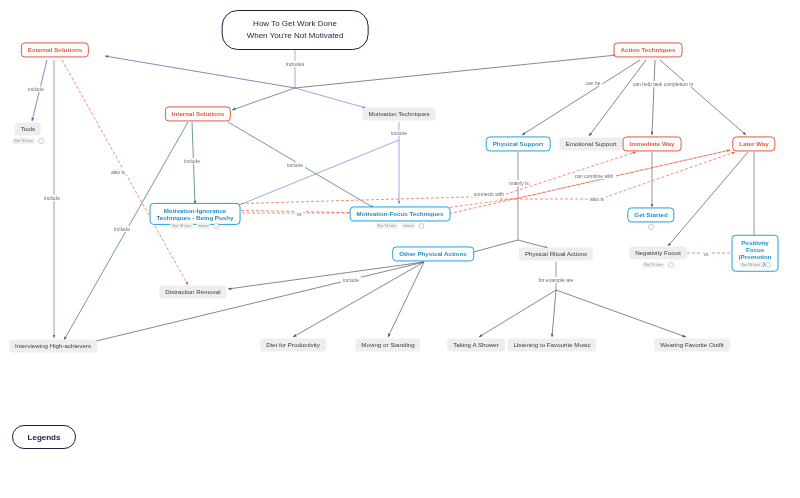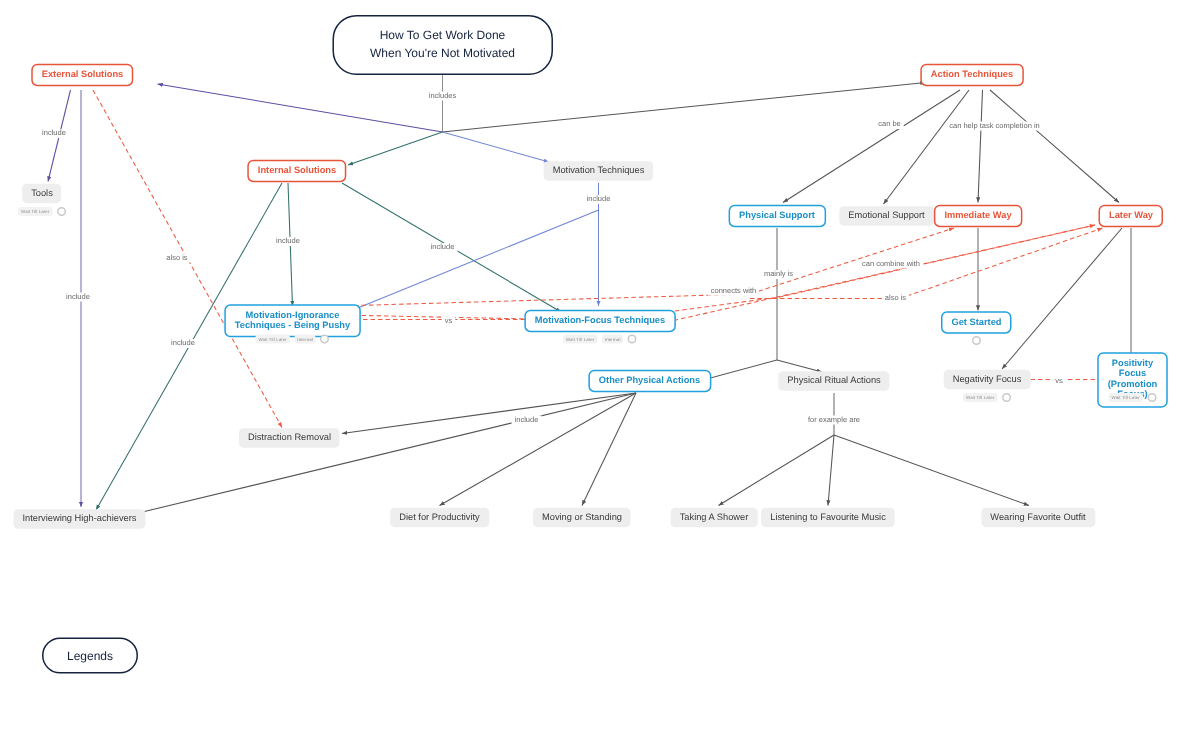--- a/index.html
+++ b/index.html
@@ -32,23 +32,23 @@
 
   .tagrow{position:absolute;transform:translate(-50%,0);display:flex;gap:3px;
           align-items:center;white-space:nowrap;}
   .tag{font-size:2.9px;color:#8a8a8a;background:#f2f2f2;border-radius:2px;
        padding:1px 2px;letter-spacing:.1px;}
   .dot{width:4px;height:4px;border-radius:50%;border:.5px solid #c9c9c9;
        display:inline-block;background:#fff;}
 
   
   #legend{position:absolute;left:0;top:410px;width:800px;height:88px;}
-  .lg-capsule{position:absolute;left:28px;top:15px;width:62px;height:22px;
+  .lg-capsule{position:absolute;left:12px;top:15px;width:62px;height:22px;
       border:1.2px solid #15233f;border-radius:12px;display:flex;
-      align-items:center;justify-content:center;font-size:8px;color:#15233f;}
+      align-items:center;justify-content:center;font-size:8px;color:#15233f;font-weight:bold;}
 </style>
 </head>
 <body>
 
 <div id="stage">
 
   <svg id="wires" viewBox="0 0 800 498">
     <defs>
       <marker id="a-purple" markerWidth="6" markerHeight="6" refX="5" refY="2" orient="auto">
         <path d="M0,0 L5,2 L0,4 z" fill="#5a4fa3"></path>

